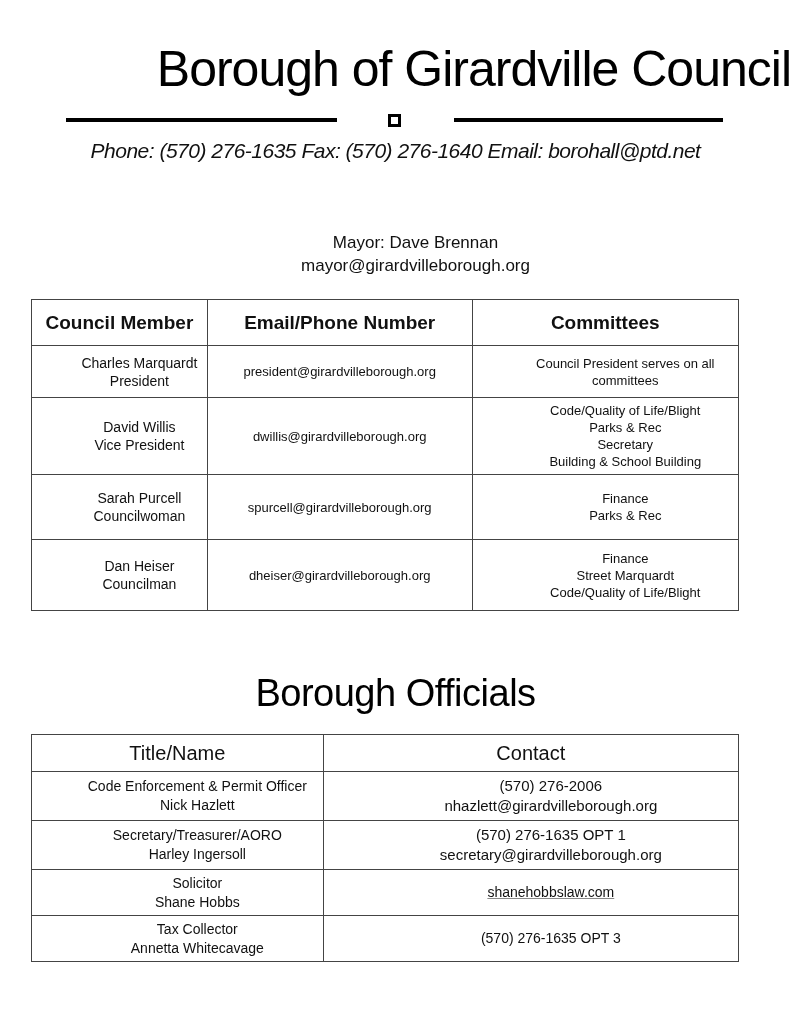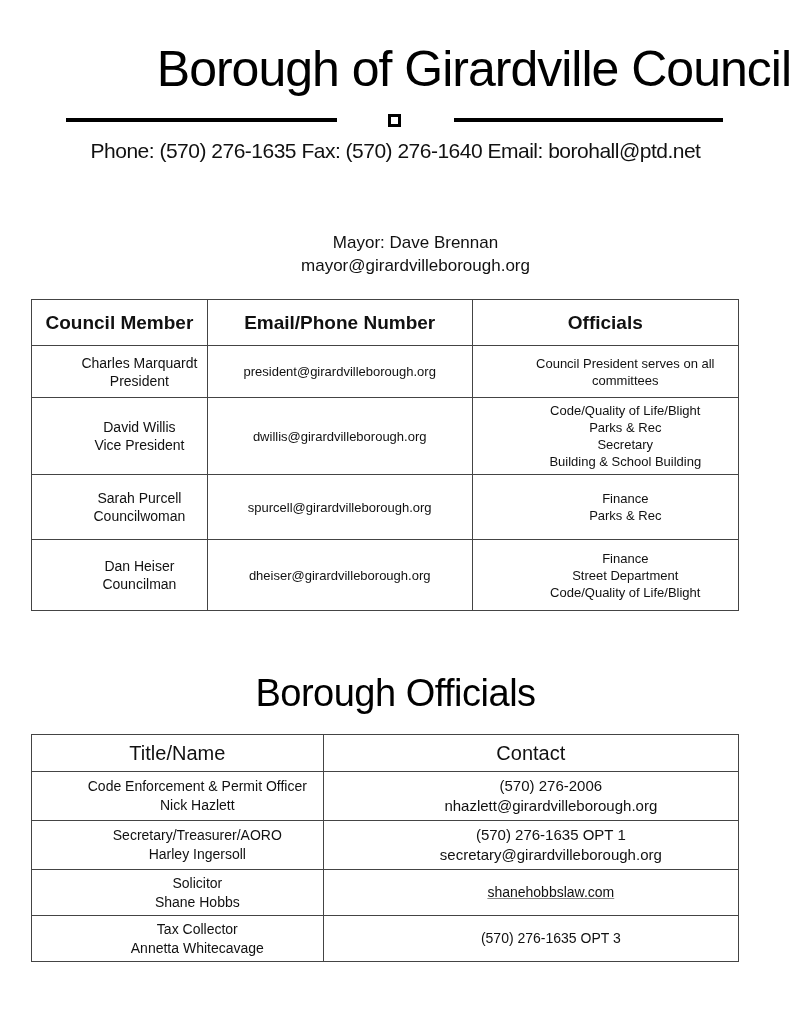--- a/index.html
+++ b/index.html
@@ -2,21 +2,21 @@
 <html><head>
 <meta charset="utf-8">
 <style>
   html, body { margin: 0; padding: 0; background: #ffffff; }
   body { width: 791px; height: 1024px; position: relative; font-family: "Liberation Sans", sans-serif; color: #111; overflow: hidden; }
   .title { position: absolute; left: 0; width: 791px; top: 40px; text-align: right; font-family: "Liberation Sans Narrow", "Liberation Sans", sans-serif; font-size: 50px; font-stretch: condensed; letter-spacing: -1px; color: #000; }
   .rule { position: absolute; top: 118px; height: 4px; background: #000; }
   .rule.left { left: 66px; width: 271px; }
   .rule.right { left: 454px; width: 269px; }
   .ornament { position: absolute; left: 388px; top: 114px; width: 7px; height: 7px; border: 3px solid #000; background: #fff; }
-  .contact-line { position: absolute; left: 0; width: 791px; top: 139px; text-align: center; font-size: 21px; letter-spacing: -0.5px; color: #111; }
+  .contact-line { position: absolute; left: 0; width: 791px; top: 139px; text-align: center; font-style: italic; font-size: 21px; letter-spacing: -0.5px; color: #111; }
   .mayor { position: absolute; left: 0; width: 791px; top: 231px; text-align: center; font-size: 17px; line-height: 23px; color: #111; }
   table { border-collapse: collapse; position: absolute; }
   td, th { border: 1px solid #444; text-align: center; vertical-align: middle; padding: 0; }
   .council { left: 31px; top: 299px; width: 708px; }
   .council th { font-weight: bold; font-size: 19px; height: 45px; }
   .council td { font-size: 14px; line-height: 18px; }
   .council td.small { font-size: 13px; line-height: 17px; }
   .section-title { position: absolute; left: 0; width: 791px; top: 672px; text-align: center; font-size: 38px; color: #000; letter-spacing: -0.5px; }
   .officials { left: 31px; top: 734px; width: 708px; }
   .officials th { font-weight: normal; font-size: 20px; height: 36px; }
@@ -42,21 +42,21 @@
 <table class="council">
   <colgroup>
       <col style="width:176px">
       <col style="width:265px">
       <col style="width:267px">
     </colgroup>
   <tbody>
       <tr>
     <th>Council Member</th>
     <th>Email/Phone Number</th>
-    <th>Officials</th>
+    <th>Committees</th>
   </tr>
   <tr style="height:52px">
     <td>
       <span class="line">Charles Marquardt</span>
       <span class="line">President</span>
     </td>
     <td class="small">president@girardvilleborough.org</td>
     <td class="small">
       <span class="line">Council President serves on all committees</span>
     </td>
@@ -86,21 +86,21 @@
     </td>
   </tr>
   <tr style="height:71px">
     <td>
       <span class="line">Dan Heiser</span>
       <span class="line">Councilman</span>
     </td>
     <td class="small">dheiser@girardvilleborough.org</td>
     <td class="small">
       <span class="line">Finance</span>
-      <span class="line">Street Department</span>
+      <span class="line">Street Marquardt</span>
       <span class="line">Code/Quality of Life/Blight</span>
     </td>
   </tr>
 </tbody>
   </table>
 
 <div class="section-title">Borough Officials</div>
 
 <table class="officials">
   <colgroup>

